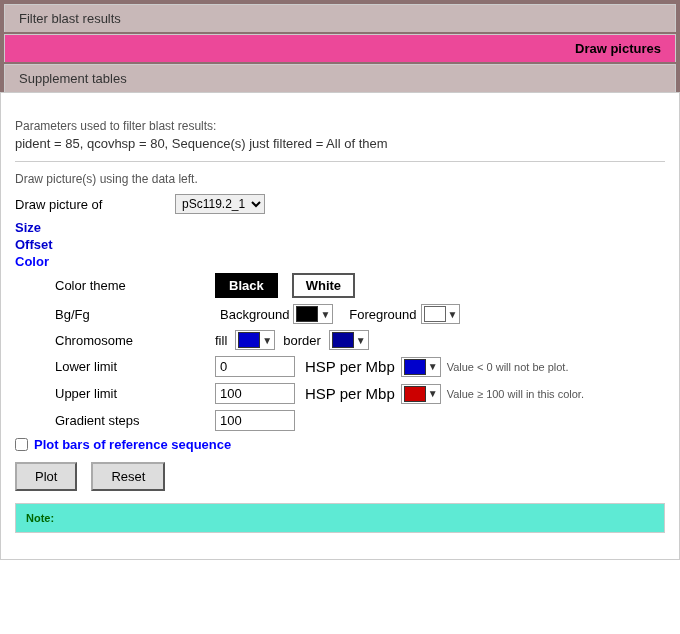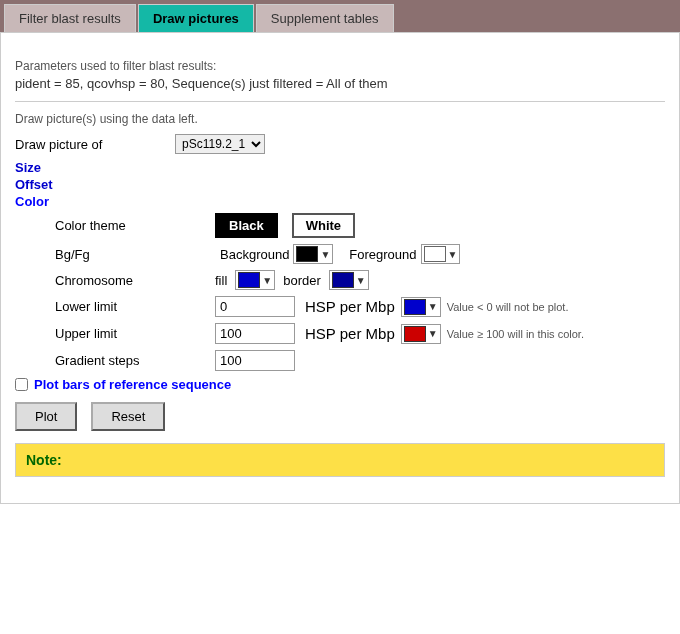--- a/index.html
+++ b/index.html
@@ -9,34 +9,36 @@
       background: #fff;
       width: 680px;
     }
 
     
     .tabs {
       display: flex;
       background: #8b7070;
       padding: 4px 4px 0 4px;
       gap: 2px;
+      flex-direction: column;
     }
     .tab {
       padding: 6px 14px;
       cursor: pointer;
       border: 1px solid #ccc;
       border-bottom: none;
       font-size: 13px;
       background: #c8b8b8;
       color: #333;
     }
     .tab.active {
-      background: #14b8a6;
+      background: #ec4899;
       font-weight: bold;
       color: #000;
+      text-align: right;
     }
 
     
     .content {
       border: 1px solid #ccc;
       padding: 26px 14px;
       background: #fff;
     }
 
     .filter-params {
@@ -200,22 +202,22 @@
       background: #ddd;
       border: 2px outset #aaa;
       cursor: pointer;
       color: #000;
     }
 
     
     .note-section {
       border: 1px solid #ccc;
       padding: 8px 10px;
-      background: #fde047;
-      font-size: 14px;
+      background: #5eead4;
+      font-size: 11px;
     }
     .note-title {
       font-weight: bold;
       color: #006600;
     }
     .note-item {
       color: #333;
     }
     .note-item a, .note-link {
       color: #1a8a1a;

